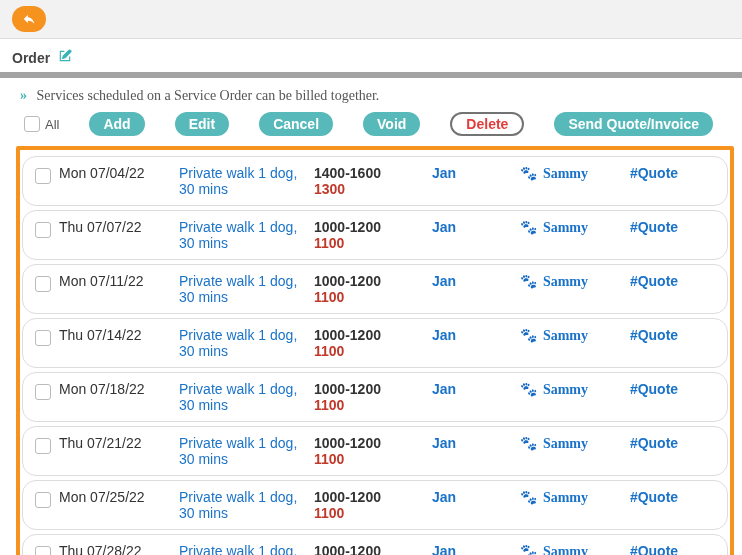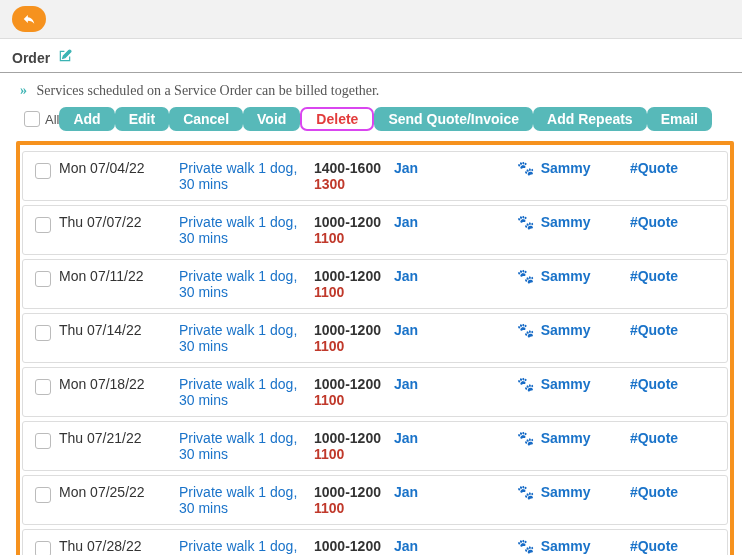--- a/index.html
+++ b/index.html
@@ -22,74 +22,75 @@
     background: #f6921e;
     border-radius: 14px;
     display: inline-flex;
     align-items: center;
     justify-content: center;
     color: #fff;
     cursor: pointer;
   }
   .section-header {
     padding: 10px 12px 6px 12px;
-    border-bottom: 1px solid #a3a3a3;
+    border-bottom: 6px solid #a3a3a3;
     font-weight: 700;
     color: #444;
   }
   .section-header .edit-ic { color: #3bb3b3; margin-left: 4px; cursor: pointer; }
   .info-row { padding: 10px 12px 8px 20px; color: #555; font-family: Liberation Serif, serif; }
   .info-row .chev { color: #3bb3b3; font-weight: 700; margin-right: 6px; }
   .toolbar {
     display: flex;
     align-items: center;
-    gap: 0;
+    gap: 24px;
     padding: 0 12px 10px 20px;
     flex-wrap: nowrap;
   }
   .all-wrap { display: flex; align-items: center; gap: 2px; color:#555; font-size:13px; }
   .btn {
     background: #57b9b9;
     color: #fff;
     border: none;
-    border-radius: 7px;
+    border-radius: 12px;
     padding: 4px 14px;
     font-size: 14px;
     font-weight: 600;
     cursor: pointer;
     white-space: nowrap;
+    margin-left: 6px;
   }
   .btn.danger {
     background: #fff;
     color: #e23c3c;
-    border: 2px solid #d946ef;
+    border: 2px solid #737373;
     padding: 2px 14px;
   }
   .highlight-box {
     border: 4px solid #f6921e;
     border-radius: 2px;
     margin: 0 8px 0 16px;
     padding: 2px 2px;
   }
   .row {
     display: flex;
     align-items: flex-start;
     border: 1px solid #ddd;
-    border-radius: 3px;
+    border-radius: 14px;
     margin: 4px 0;
     padding: 8px 8px;
     background: #fff;
   }
   .col-cb { width: 28px; flex: 0 0 28px; }
   .col-date { width: 120px; flex: 0 0 120px; color:#333; }
   .col-service { width: 135px; flex: 0 0 135px; color: #1a73c9; font-weight:400; }
   .col-time { width: 80px; flex: 0 0 80px; font-weight:700; color:#333; }
   .col-time .arrive { color:#c0392b; font-weight:700; }
-  .col-staff { width: 100px; flex: 0 0 100px; color:#1a73c9; font-weight:700; }
-  .col-pet { width: 120px; flex: 0 0 120px; text-align:center; color:#1a73c9; font-weight:700; }
+  .col-staff { width: 100px; flex: 0 0 100px; text-align:center; color:#1a73c9; font-weight:700; }
+  .col-pet { width: 120px; flex: 0 0 120px; text-align:center; color:#1a73c9; font-weight:700;font-family:Liberation Serif, serif; }
   .col-pet .paw { color:#222; margin-right:2px; }
   .col-quote { width: 80px; flex: 0 0 80px; text-align:center; color:#1a73c9; font-weight:700; }
   input[type=checkbox] {
     width: 16px; height: 16px;
     border: 1px solid #bbb; border-radius: 3px;
     appearance: none; background:#fff; cursor:pointer;
   }
   a.link { color:#1a73c9; text-decoration:none; }
 </style>
 </head>

